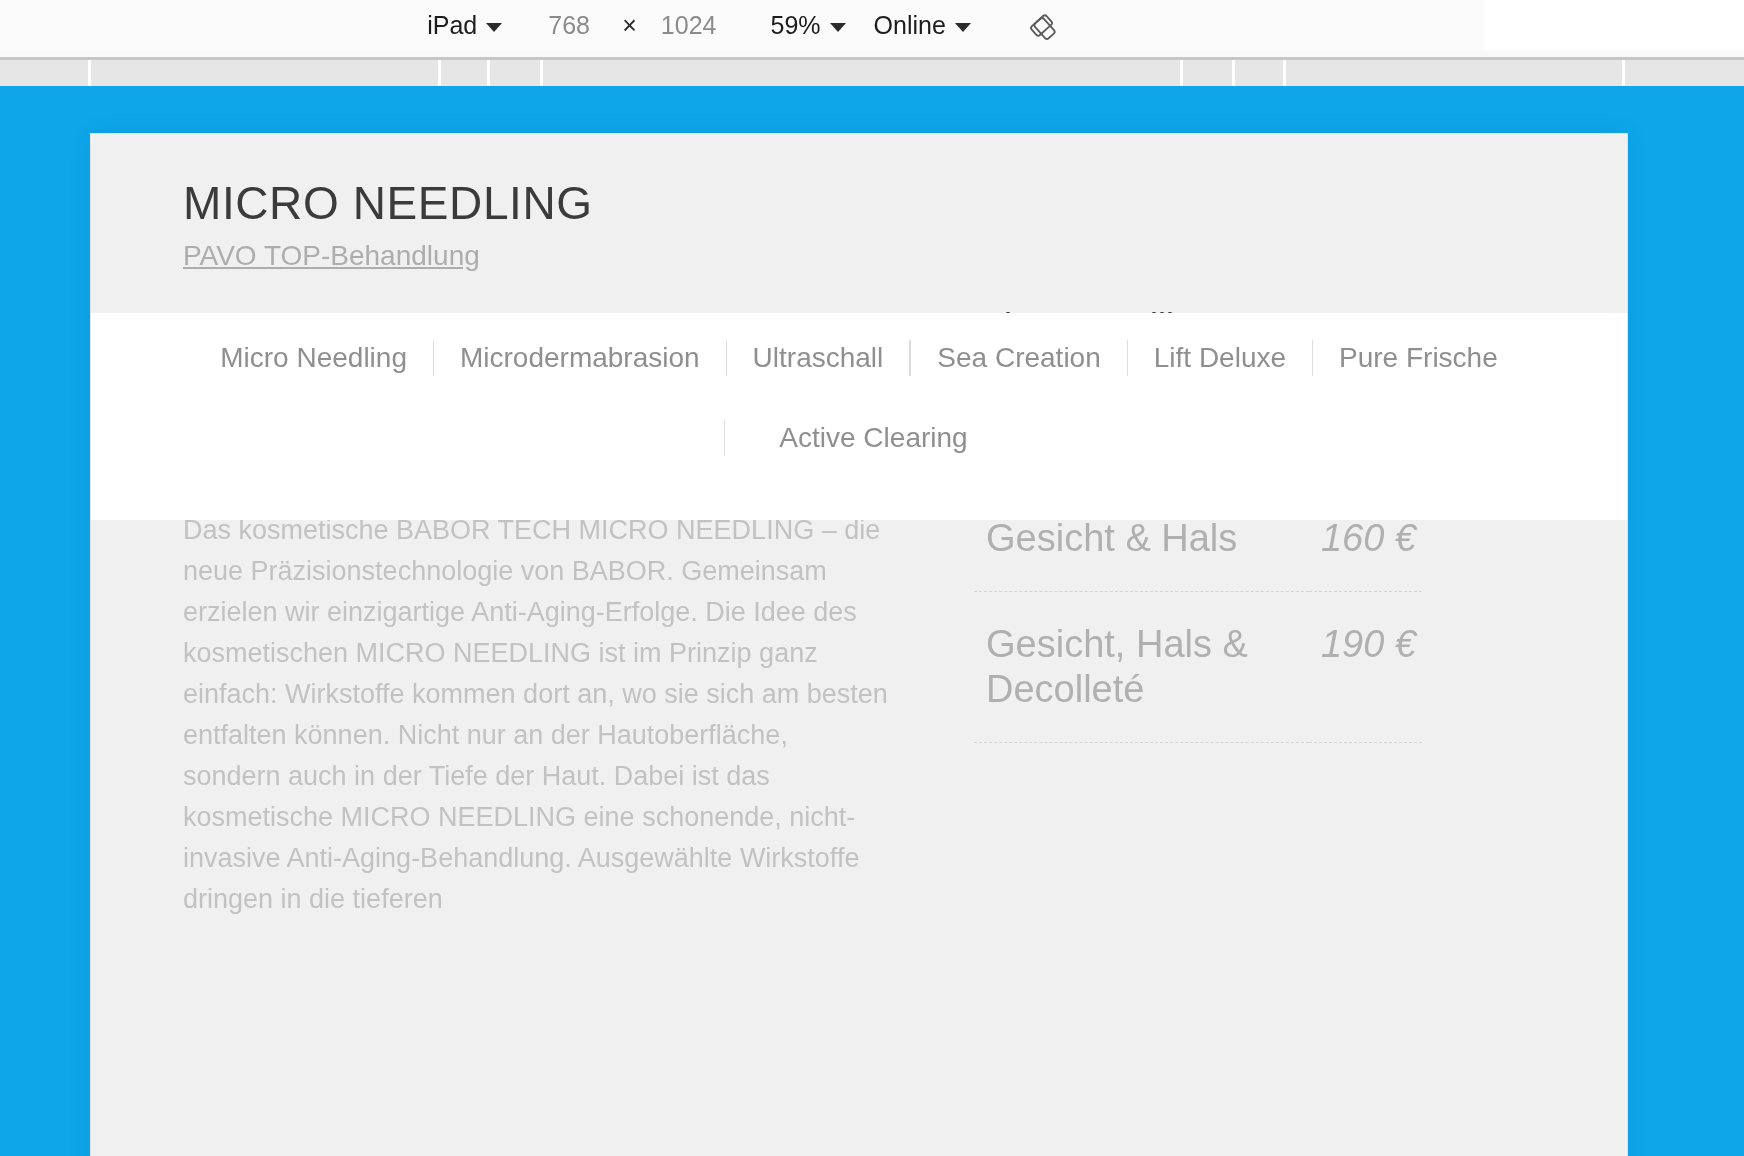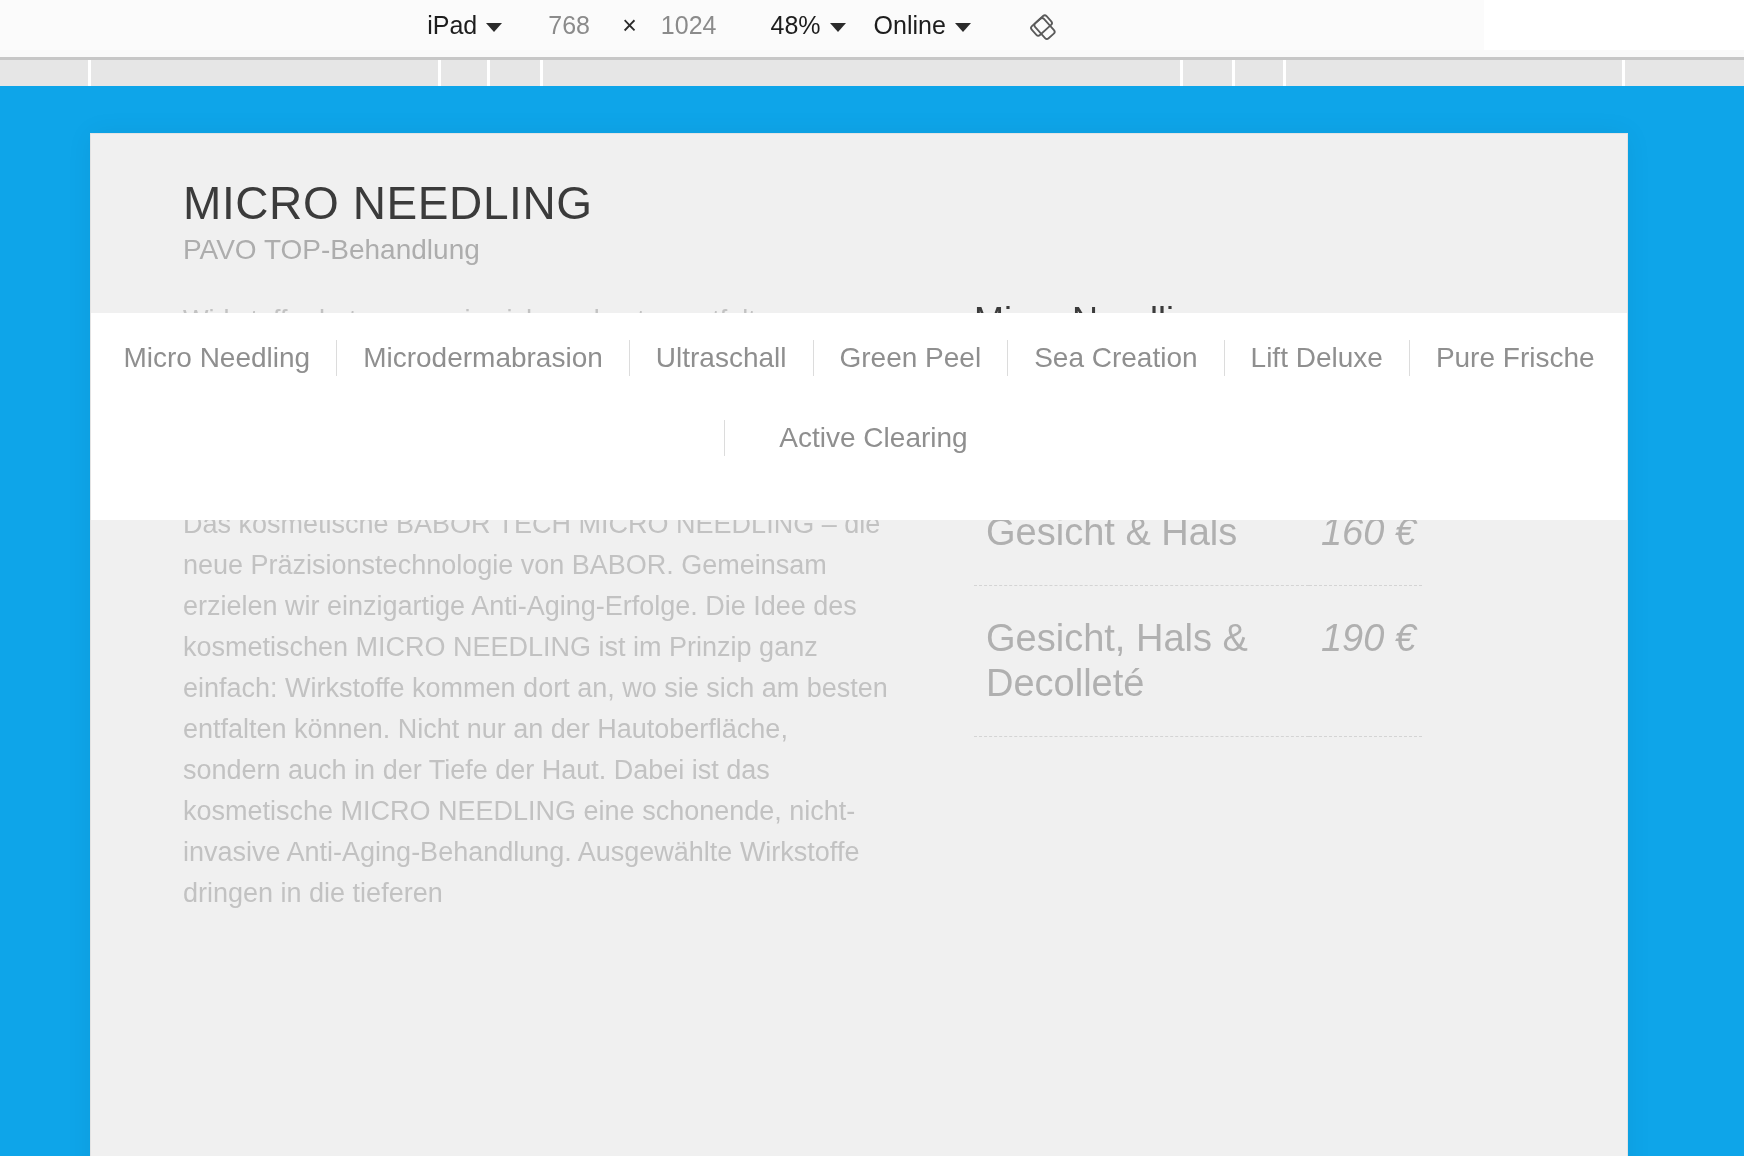--- a/index.html
+++ b/index.html
@@ -126,22 +126,23 @@
     font-size: 46px;
     font-weight: 400;
     letter-spacing: 0.6px;
     color: #3b3b3b;
     line-height: 1.12;
   }
   .page-subtitle {
     font-size: 28px;
     font-weight: 400;
     color: #adadad;
-    margin-top: 3px;
+    margin-top: 9px;
     line-height: 1.2;
+    text-decoration: underline;
   }
 
   
   .columns {
     display: flex;
     margin-top: 34px;
     gap: 86px;
   }
   .col-left { width: 705px; flex: none; }
   .col-right { width: 448px; flex: none; }
@@ -238,21 +239,21 @@
 
   <div class="rdm-spacer-sm"></div>
 
   <div class="rdm-dim">768</div>
   <div class="rdm-x">×</div>
   <div class="rdm-dim">1024</div>
 
   <div class="rdm-spacer-md"></div>
 
   <div class="rdm-select">
-    <span>48%</span>
+    <span>59%</span>
     <span class="rdm-caret"></span>
   </div>
 
   <div class="rdm-select">
     <span>Online</span>
     <span class="rdm-caret"></span>
   </div>
 
   <div class="rdm-rotate">
     <svg width="36" height="36" viewBox="0 0 36 36" aria-hidden="true">
@@ -318,21 +319,20 @@
 
   <nav class="nav-overlay">
 
     <div class="nav-row">
       <span class="nav-item">Micro Needling</span>
       <span class="nav-sep"></span>
       <span class="nav-item">Microdermabrasion</span>
       <span class="nav-sep"></span>
       <span class="nav-item">Ultraschall</span>
       <span class="nav-sep"></span>
-      <span class="nav-item">Green Peel</span>
       <span class="nav-sep"></span>
       <span class="nav-item">Sea Creation</span>
       <span class="nav-sep"></span>
       <span class="nav-item">Lift Deluxe</span>
       <span class="nav-sep"></span>
       <span class="nav-item">Pure Frische</span>
     </div>
 
     <div class="nav-row nav-row-2">
       <span class="nav-sep"></span>

